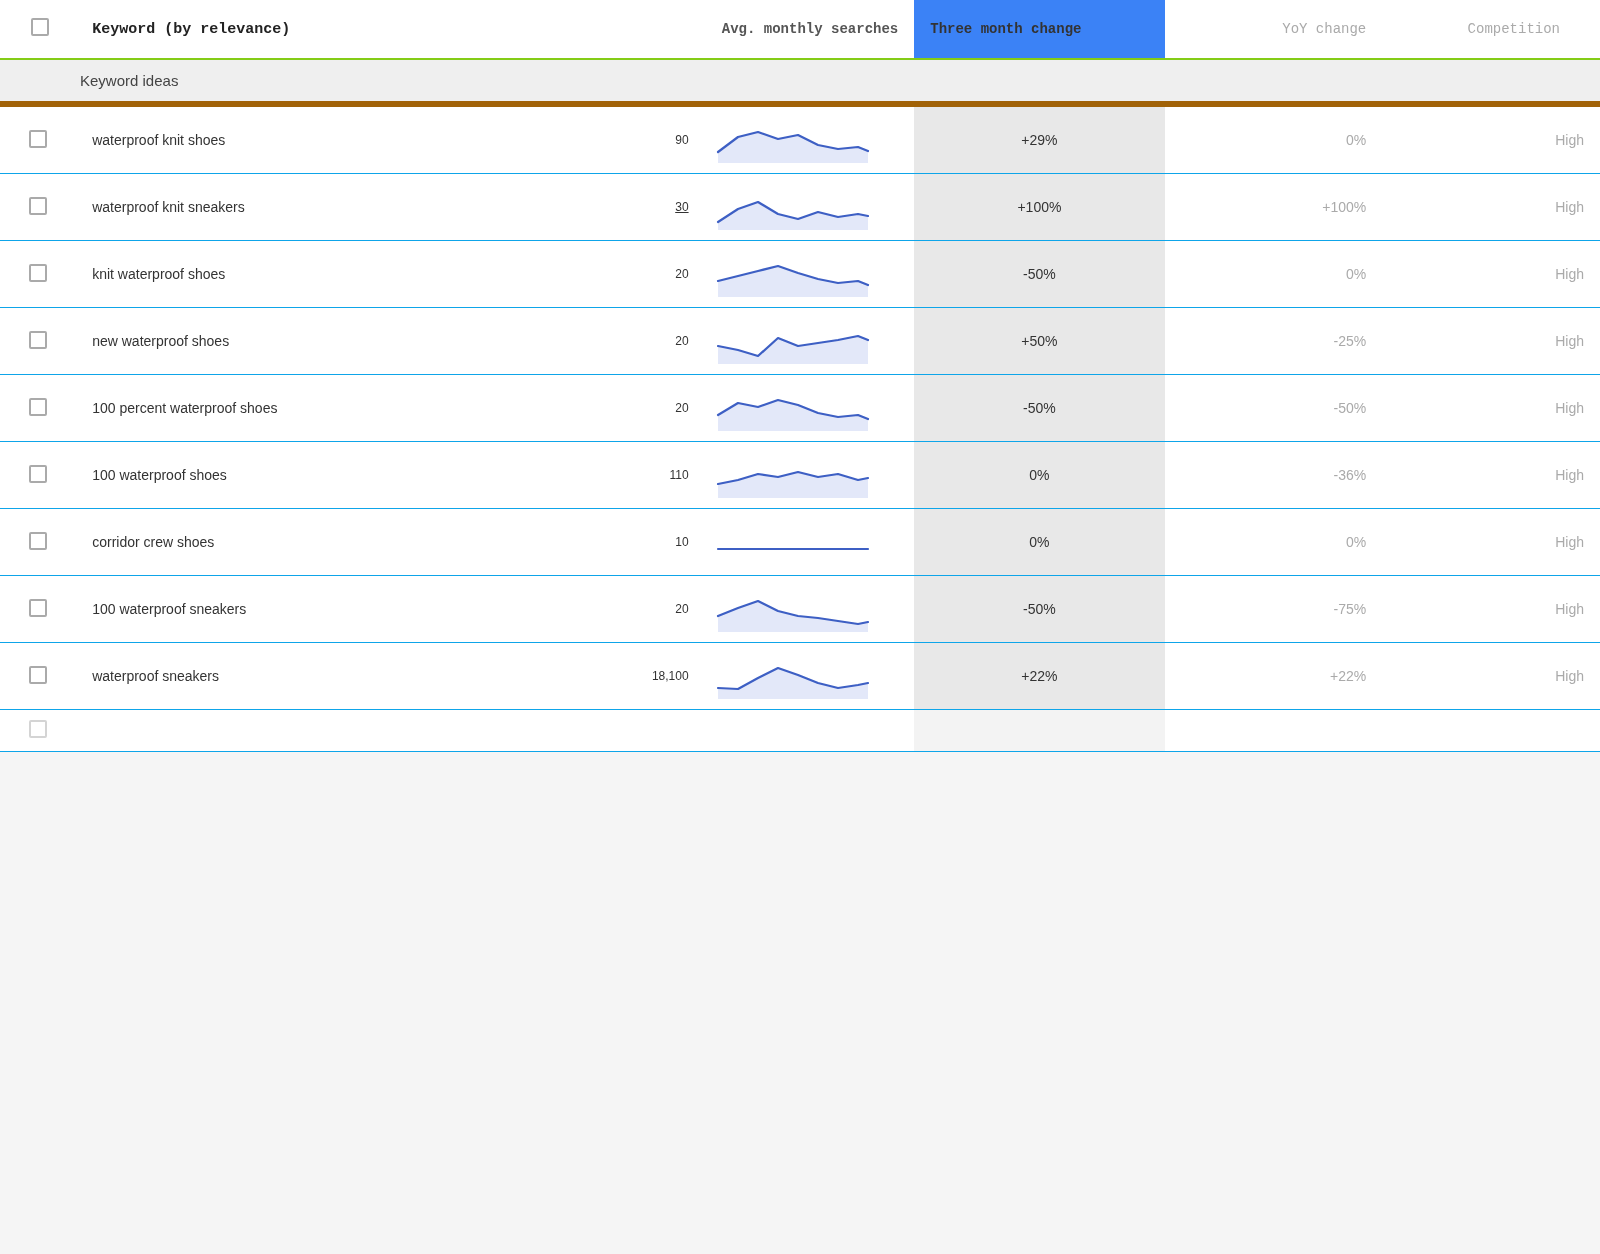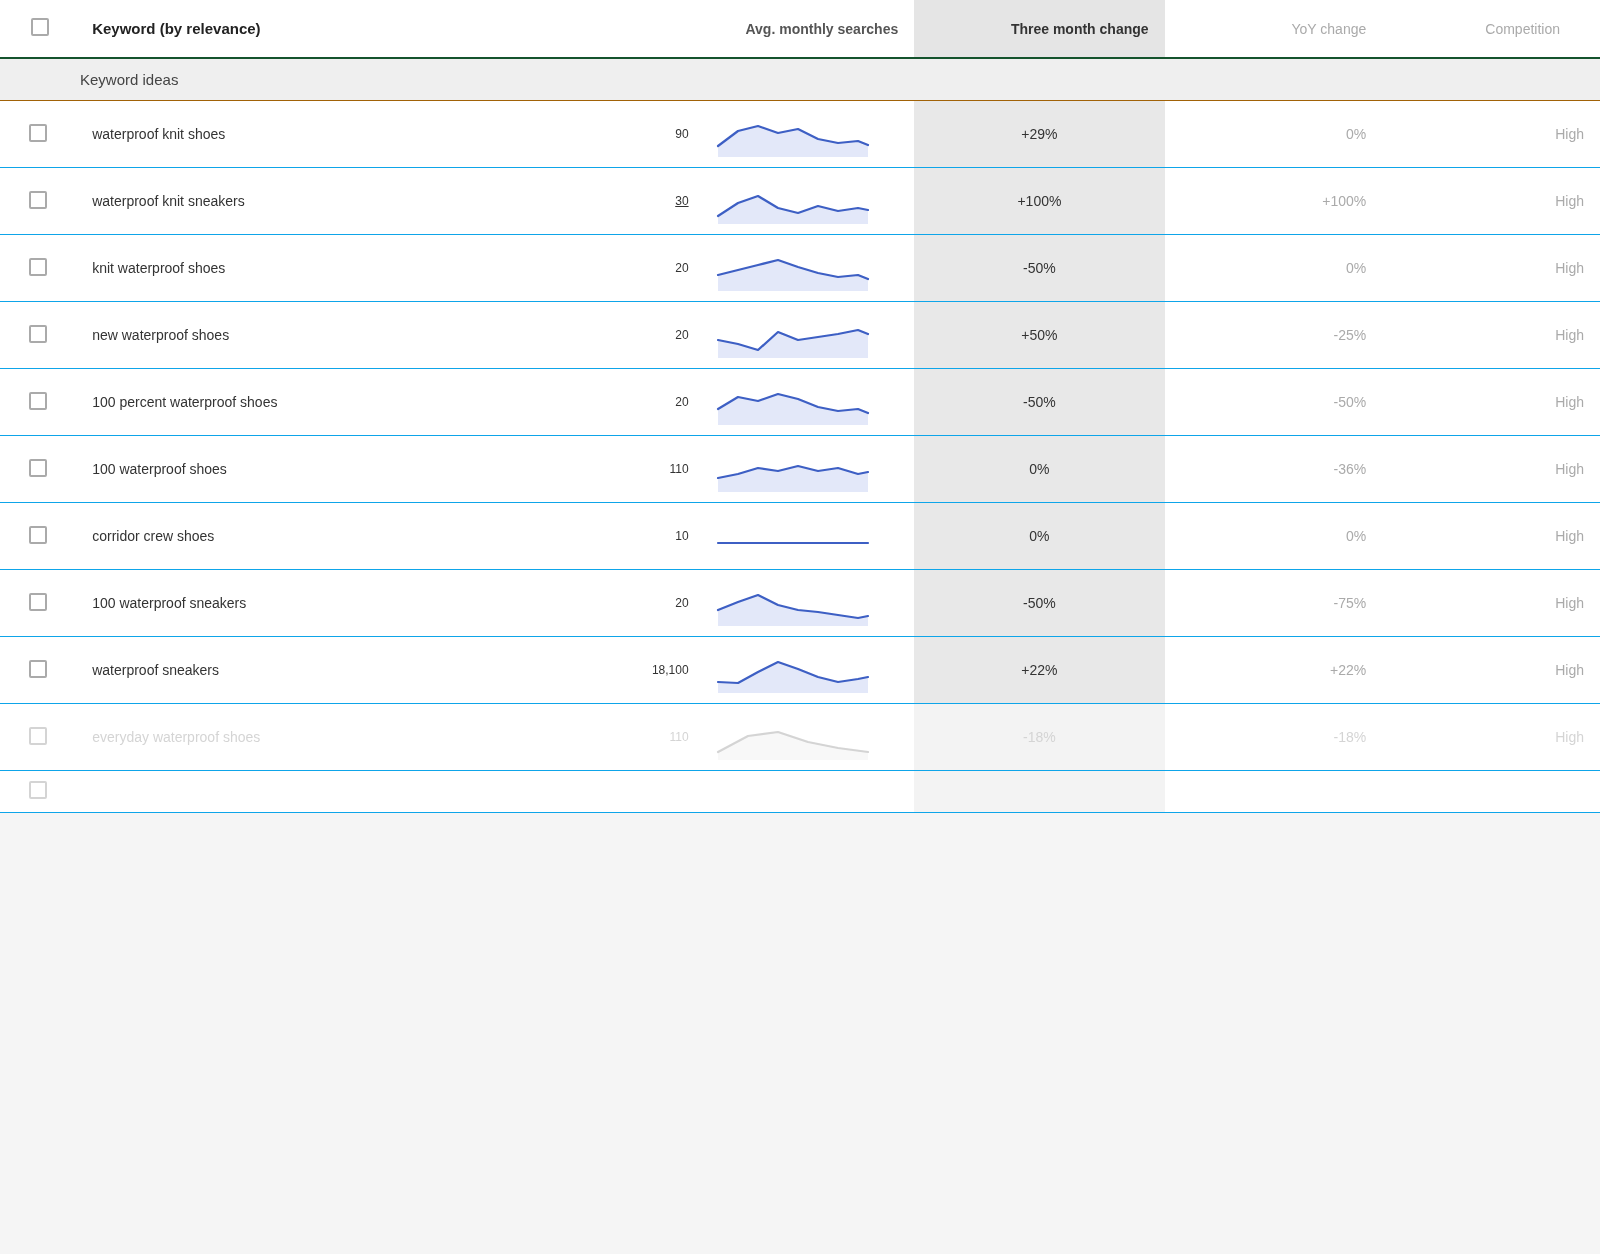--- a/index.html
+++ b/index.html
@@ -11,44 +11,45 @@
     }
     .table-container {
       width: 1600px;
       background: #fff;
     }
     table {
       width: 100%;
       border-collapse: collapse;
     }
     thead tr {
-      border-bottom: 2px solid #14532d;
+      border-bottom: 2px solid #84cc16;
+      font-family: Liberation Mono, monospace;
     }
     th {
       padding: 18px 16px;
       font-weight: 600;
       color: #444;
       font-size: 14px;
       vertical-align: middle;
     }
     th.col-keyword {
       text-align: left;
       width: 430px;
       color: #222;
       font-size: 15px;
     }
     th.col-avg {
       text-align: right;
       width: 340px;
       color: #555;
     }
     th.col-three {
-      text-align: right;
+      text-align: left;
       width: 230px;
-      background: #e5e5e5;
+      background: #3b82f6;
       color: #333;
       font-weight: 700;
     }
     th.col-yoy {
       text-align: right;
       width: 200px;
       color: #aaa;
       font-weight: 400;
     }
     th.col-comp {
@@ -61,21 +62,21 @@
     .header-checkbox {
       width: 50px;
       text-align: center;
       padding-left: 20px;
     }
     .keyword-ideas-row td {
       background: #efefef;
       padding: 12px 16px 12px 80px;
       font-size: 15px;
       color: #444;
-      border-bottom: 1px solid #a16207;
+      border-bottom: 6px solid #a16207;
     }
     tbody tr.data-row {
       border-bottom: 1px solid #0ea5e9;
     }
     tbody tr.data-row td {
       padding: 10px 16px;
       vertical-align: middle;
     }
     td.td-checkbox {
       text-align: center;
@@ -299,36 +300,20 @@
             <svg class="sparkline-svg" width="160" height="46" viewBox="0 0 160 46">
               <path d="M5,35 L25,36 L45,25 L65,15 L85,22 L105,30 L125,35 L145,32 L155,30 L155,46 L5,46 Z" fill="rgba(100,130,220,0.18)" stroke="none"></path>
               <path d="M5,35 L25,36 L45,25 L65,15 L85,22 L105,30 L125,35 L145,32 L155,30" fill="none" stroke="#3d5fc4" stroke-width="2.2" stroke-linejoin="round" stroke-linecap="round"></path>
             </svg>
           </td>
     <td class="td-three">+22%</td>
     <td class="td-yoy">+22%</td>
     <td class="td-comp">High</td>
   </tr>
         <tr class="data-row faded">
-    <td class="td-checkbox">
-      <span class="checkbox-box"></span>
-    </td>
-    <td class="td-keyword muted">everyday waterproof shoes</td>
-    <td class="td-avg muted" style="text-align:right; padding-right:8px;">110</td>
-    <td class="td-sparkline">
-            <svg class="sparkline-svg" width="160" height="46" viewBox="0 0 160 46">
-              <path d="M5,38 L35,22 L65,18 L95,28 L125,34 L155,38 L155,46 L5,46 Z" fill="rgba(170,170,170,0.15)" stroke="none"></path>
-              <path d="M5,38 L35,22 L65,18 L95,28 L125,34 L155,38" fill="none" stroke="#aaa" stroke-width="2.2" stroke-linejoin="round" stroke-linecap="round"></path>
-            </svg>
-          </td>
-    <td class="td-three muted">-18%</td>
-    <td class="td-yoy">-18%</td>
-    <td class="td-comp">High</td>
-  </tr>
-        <tr class="data-row faded">
   <td class="td-checkbox">
     <span class="checkbox-box"></span>
   </td>
   <td class="td-keyword muted"></td>
   <td class="td-avg muted"></td>
   <td class="td-sparkline"></td>
   <td class="td-three muted"></td>
   <td class="td-yoy"></td>
   <td class="td-comp"></td>
 </tr>

